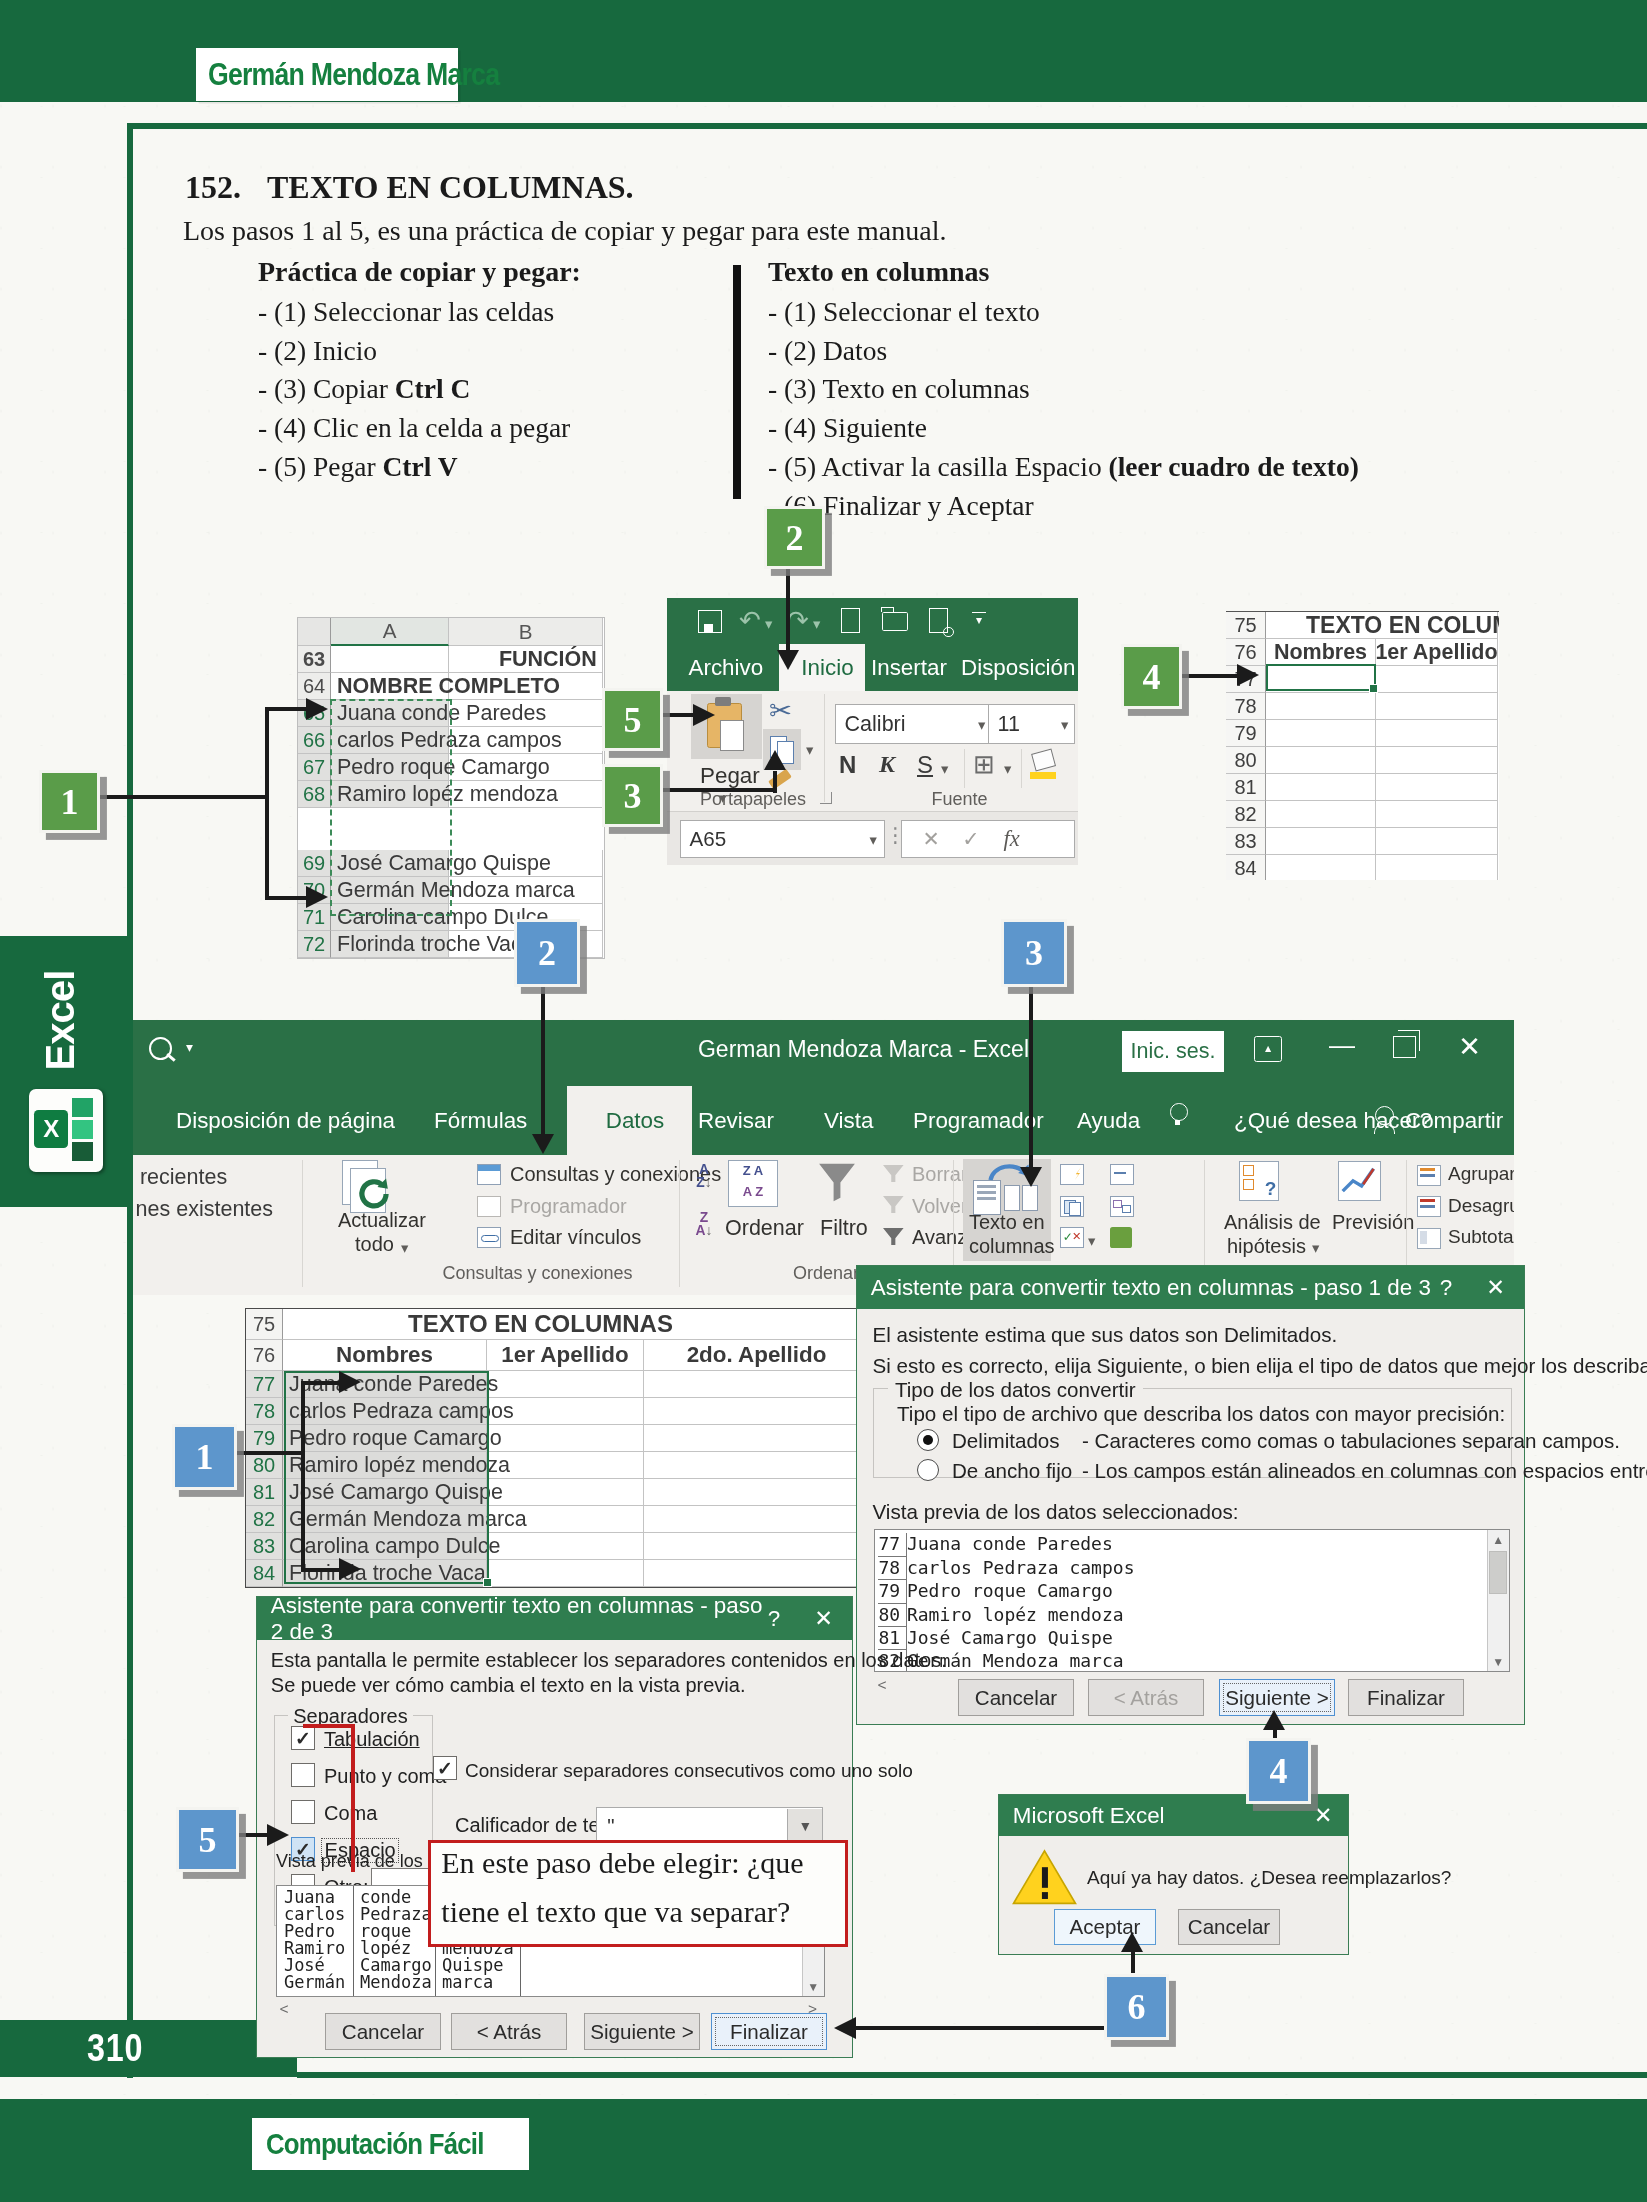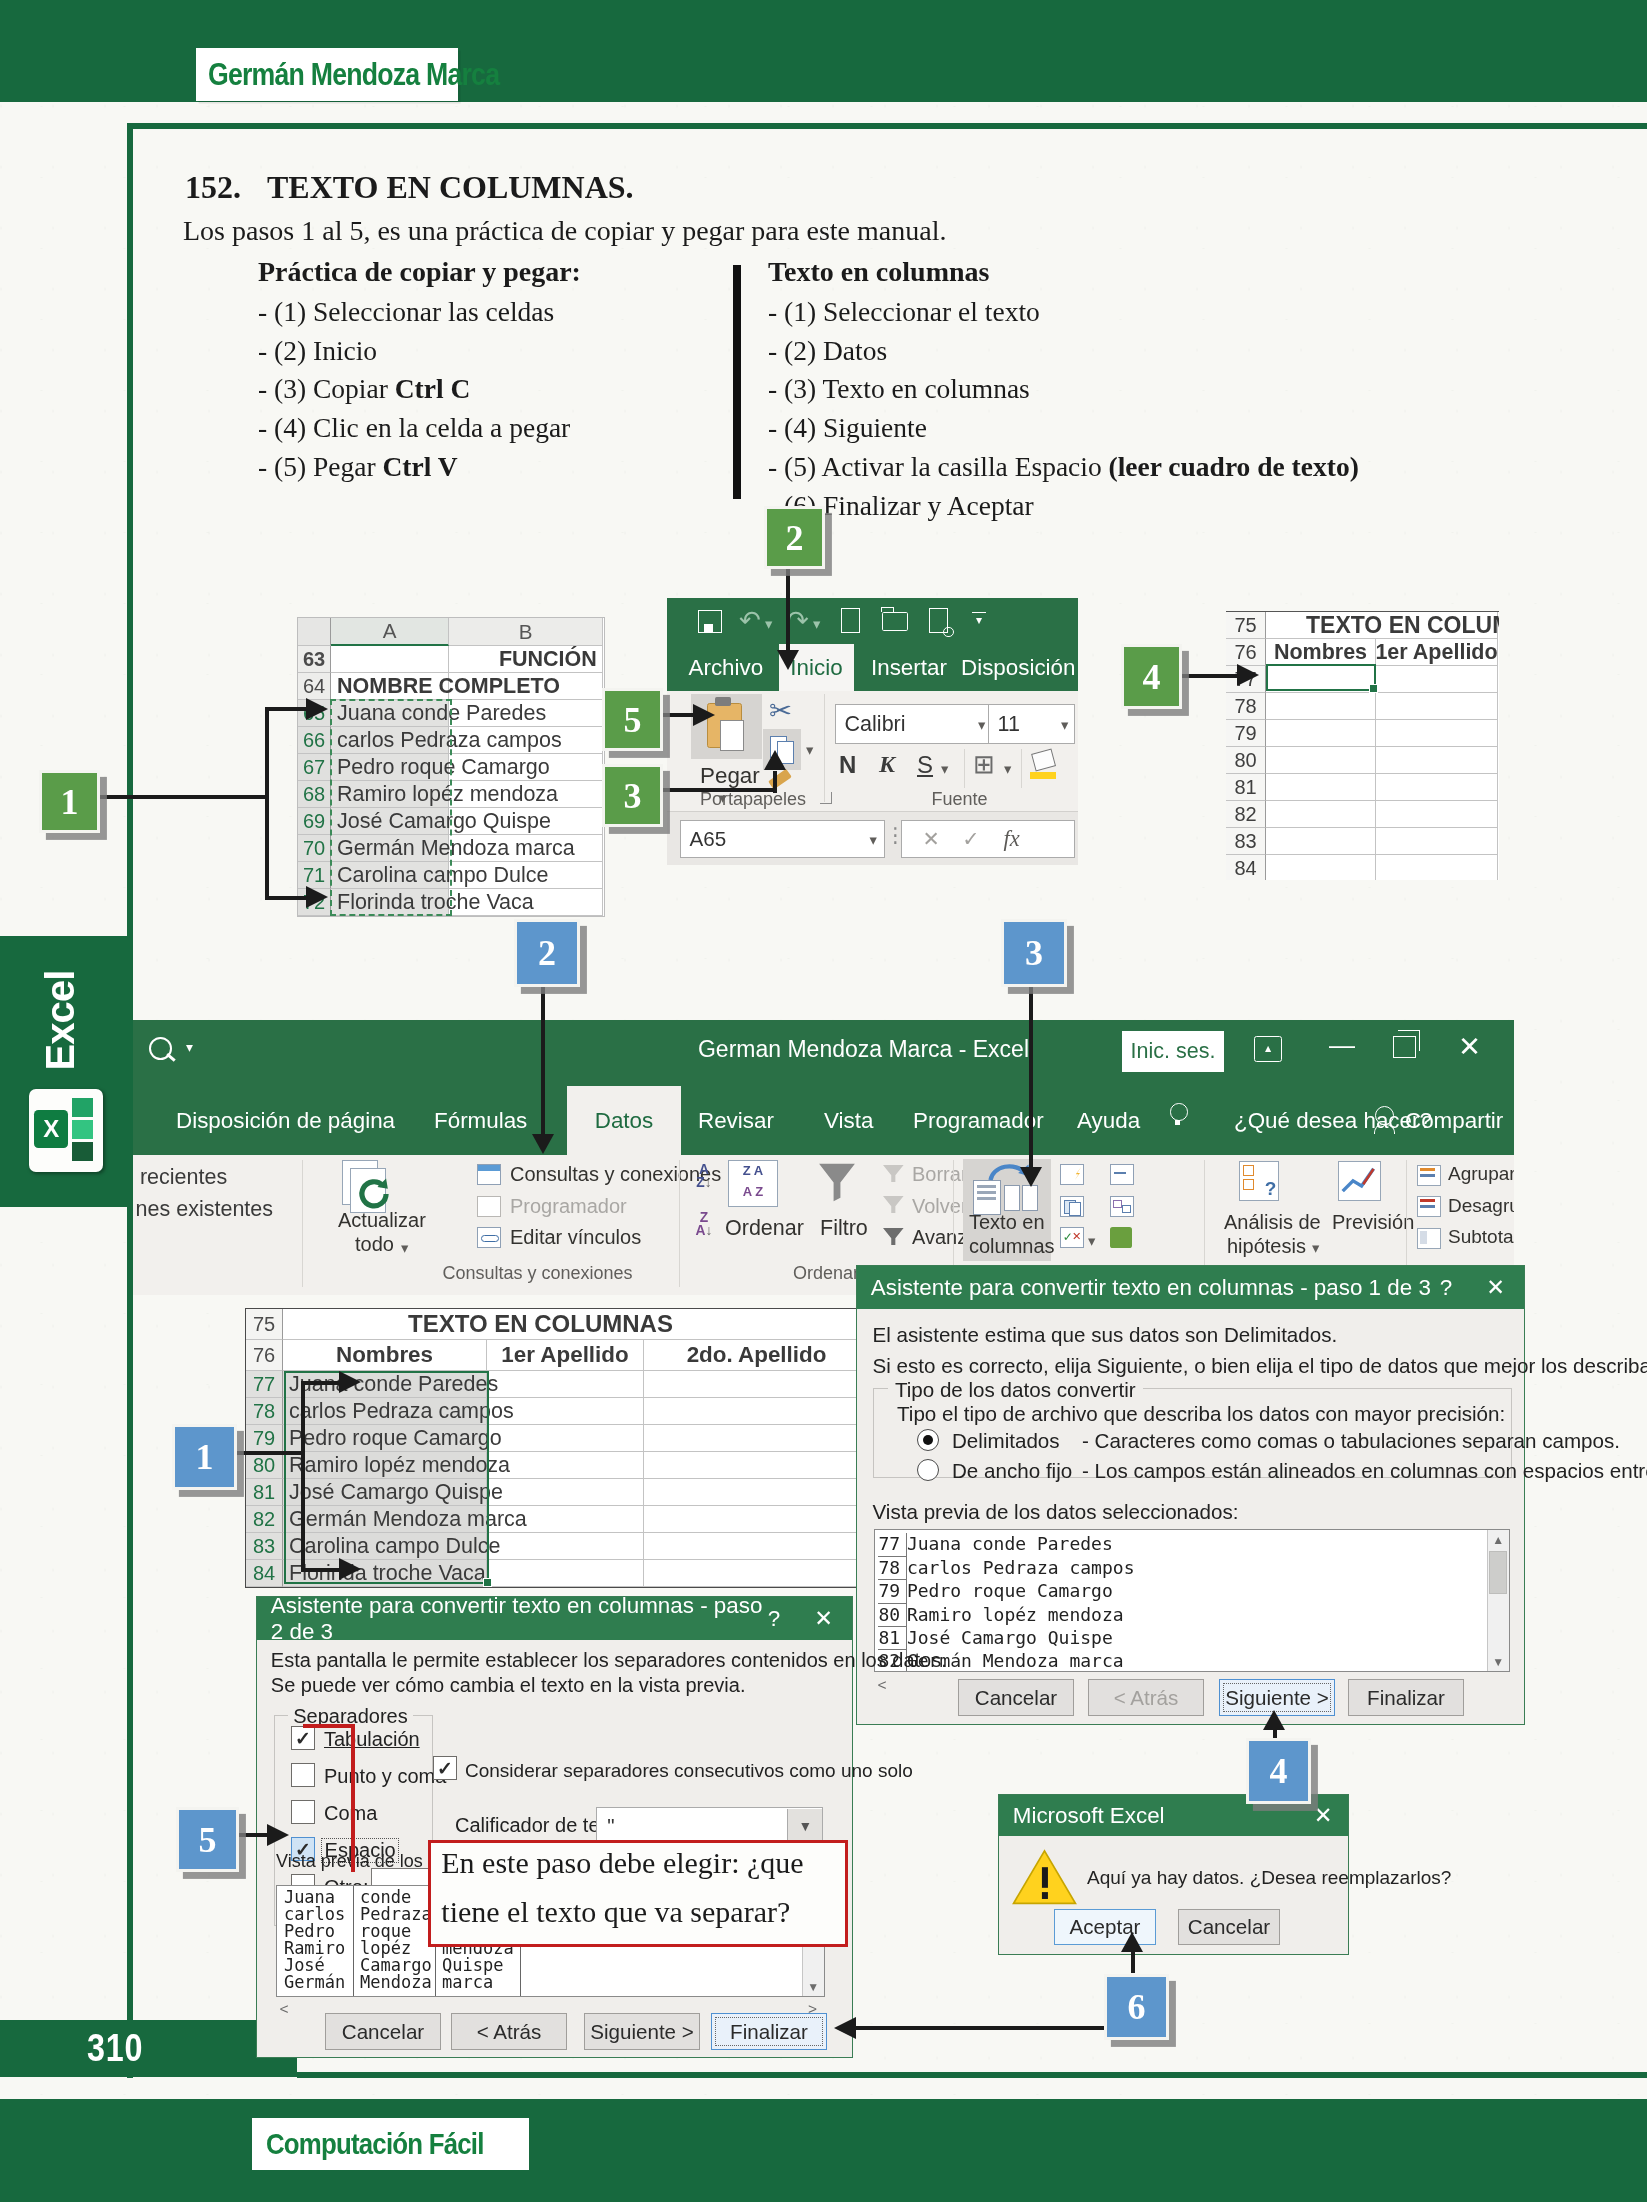--- a/index.html
+++ b/index.html
@@ -31,21 +31,21 @@
   .srow{display:flex;}
   .cell{border-right:0.9px solid #c3c3c3;border-bottom:0.9px solid #c3c3c3;box-sizing:border-box;
     font-size:21.5px;color:#3a3a3a;white-space:nowrap;display:flex;align-items:center;}
   .rn{justify-content:center;background:#ededeb;color:#4b4b4b;font-size:20px;border-right:0.9px solid #9a9a9a;}
   .rn.selrow{background:#e0e0de;color:#217346;}
   .hdrcell{justify-content:center;background:#ececea;color:#555;font-size:20.6px;}
   .namecell{padding-left:6px;overflow:visible;}
   
   .ribbon-green{background:#2a7046;}
   .tabtxt{color:#fff;font-size:22.4px;white-space:nowrap;}
-  .whitetab{background:#f6f5f3;color:#1f6b41;display:flex;align-items:center;justify-content:center;font-size:22.4px;}
+  .whitetab{background:#f6f5f3;color:#1f6b41;display:flex;align-items:center;justify-content:center;font-size:22.4px;padding-left:11px;}
   .body-gray{background:#f2f0ed;border-bottom:1.7px solid #cfcdc9;}
   .gsep{position:absolute;width:0.9px;background:#d8d6d2;}
   .grplbl{position:absolute;color:#605e5b;font-size:18px;text-align:center;white-space:nowrap;}
   .rbtnlbl{color:#33322f;font-size:20px;white-space:nowrap;}
   .gray-hl{background:#d6d4d1;}
   .combo{background:#fff;border:0.9px solid #ababab;display:flex;align-items:center;font-size:21.5px;color:#333;}
   .dd{color:#5f5d5a;font-size:14.6px;}
   
   .dlg{position:absolute;background:#f0eeeb;border:1.7px solid #3a7d54;z-index:20;box-sizing:border-box;}
   .dlg-title{position:absolute;left:0;top:0;right:0;height:43px;background:#2f7d4f;color:#fff;
@@ -154,21 +154,21 @@
     <div class="srow" style="height:27px;">
         <div class="cell rn selrow" style="width:33px;">67</div>
         <div class="cell namecell" style="width:118px;background:#e2e2e0;">Pedro roque Camargo</div>
         <div class="cell" style="width:154px;"></div>
       </div>
     <div class="srow" style="height:27px;">
         <div class="cell rn selrow" style="width:33px;">68</div>
         <div class="cell namecell" style="width:118px;background:#e2e2e0;">Ramiro lopéz mendoza</div>
         <div class="cell" style="width:154px;"></div>
       </div>
-    <div class="srow" style="height:27px;">
+    <div class="srow" style="height:27px;margin-top:42px;">
         <div class="cell rn selrow" style="width:33px;">69</div>
         <div class="cell namecell" style="width:118px;background:#e2e2e0;">José Camargo Quispe</div>
         <div class="cell" style="width:154px;"></div>
       </div>
     <div class="srow" style="height:27px;">
         <div class="cell rn selrow" style="width:33px;">70</div>
         <div class="cell namecell" style="width:118px;background:#e2e2e0;">Germán Mendoza  marca</div>
         <div class="cell" style="width:154px;"></div>
       </div>
     <div class="srow" style="height:27px;">

